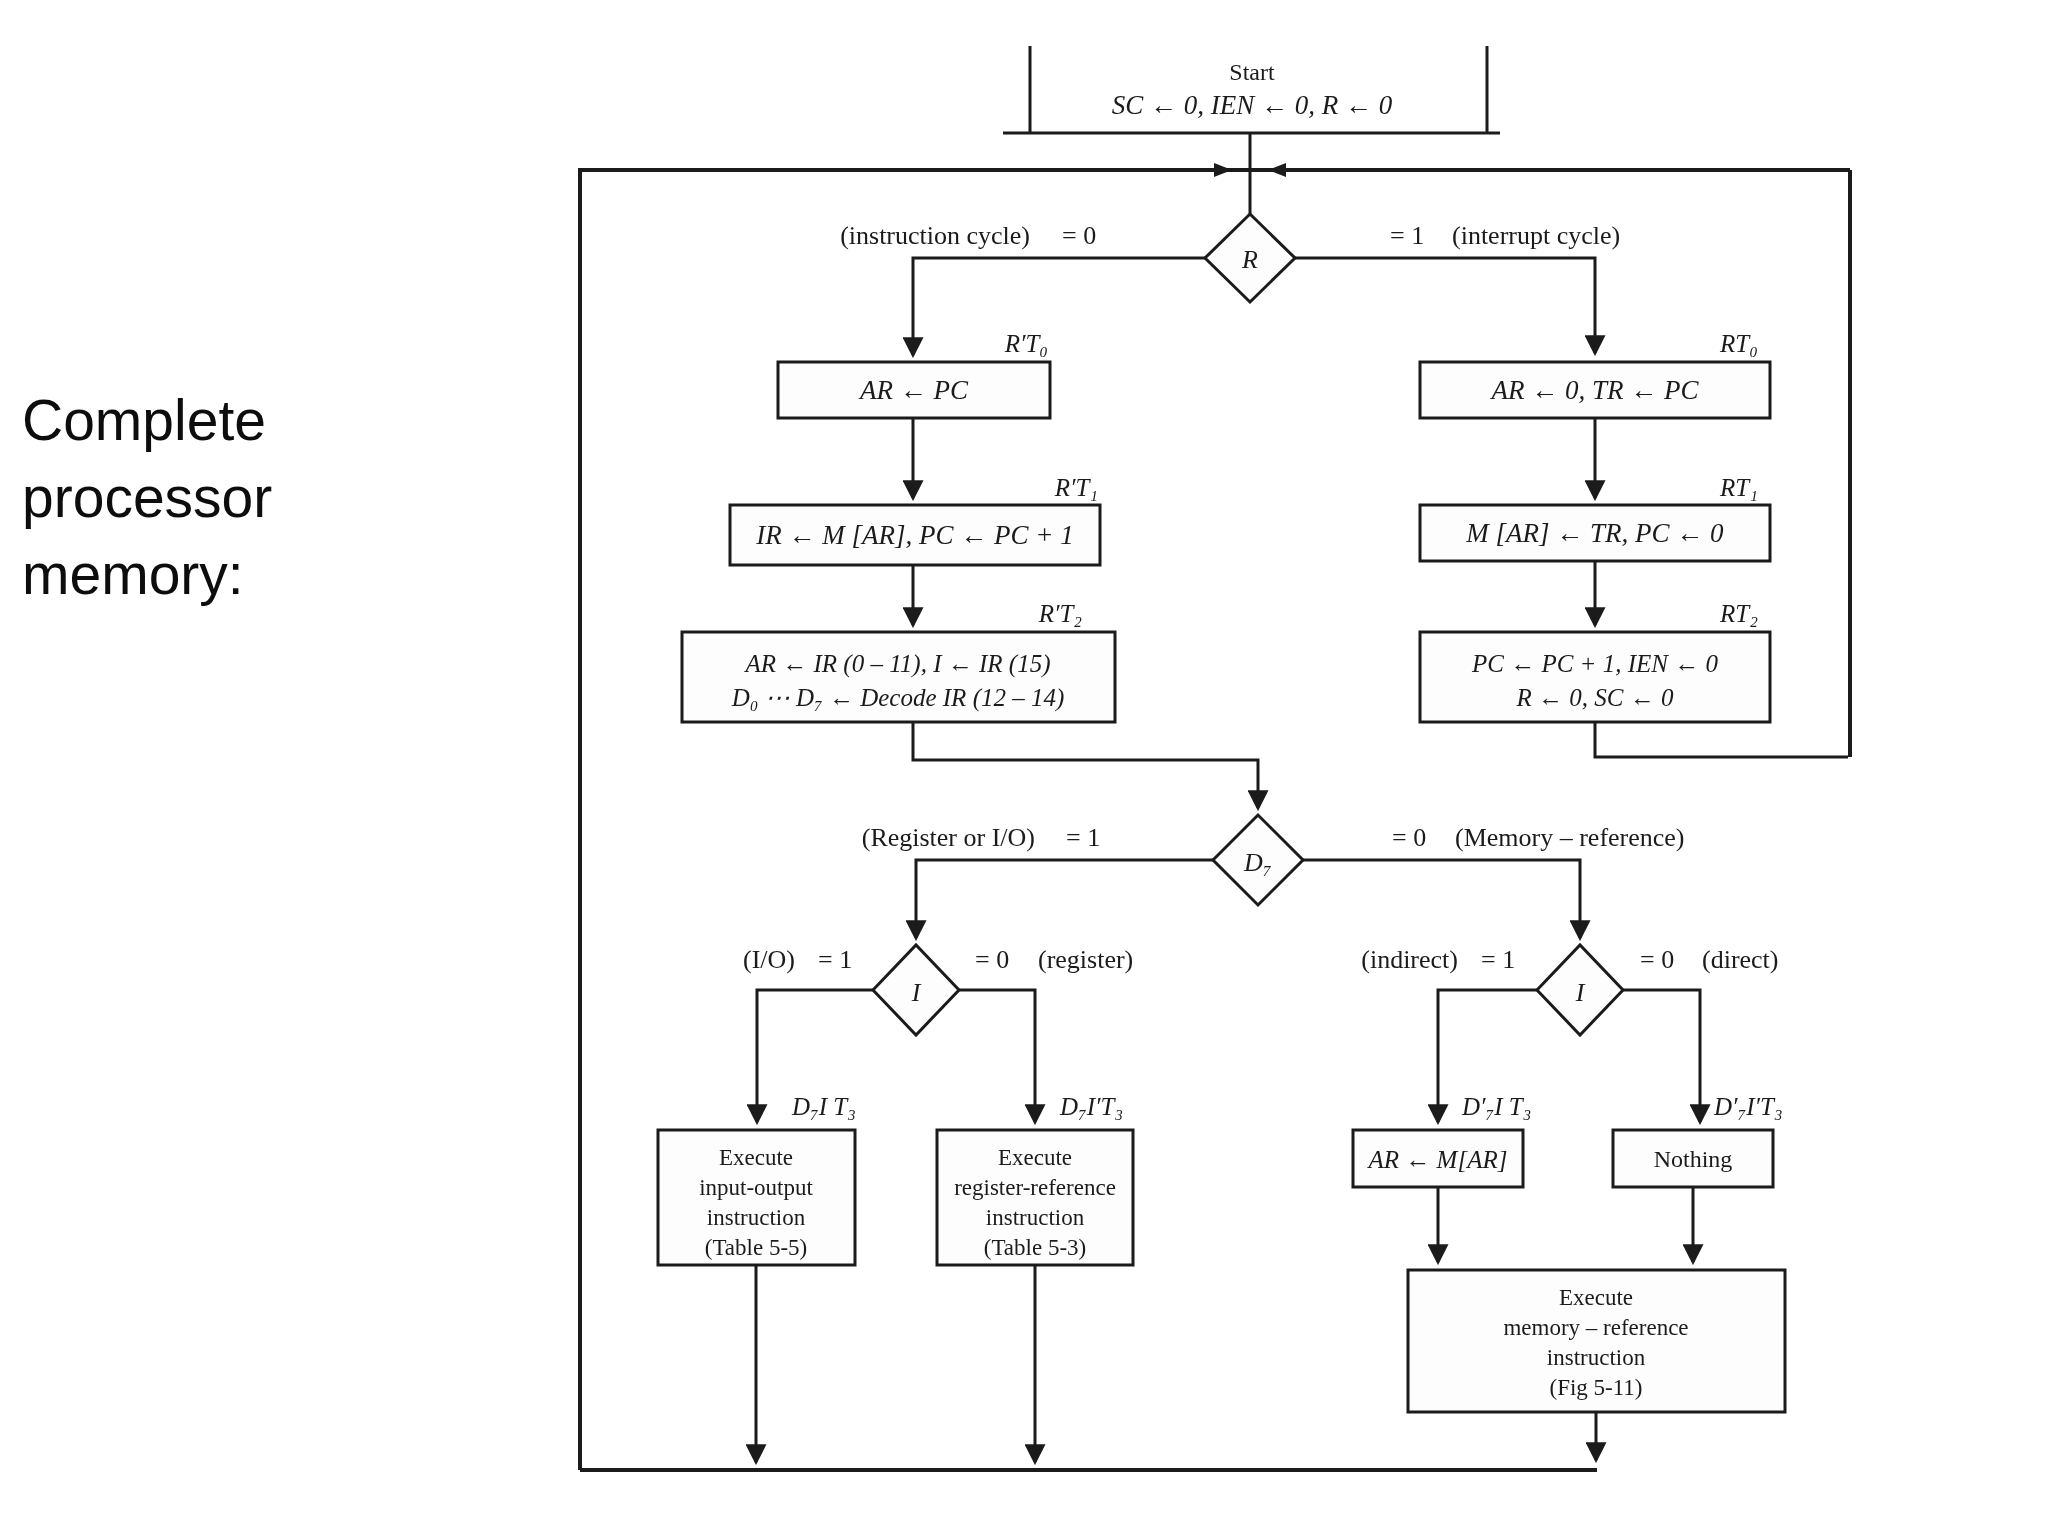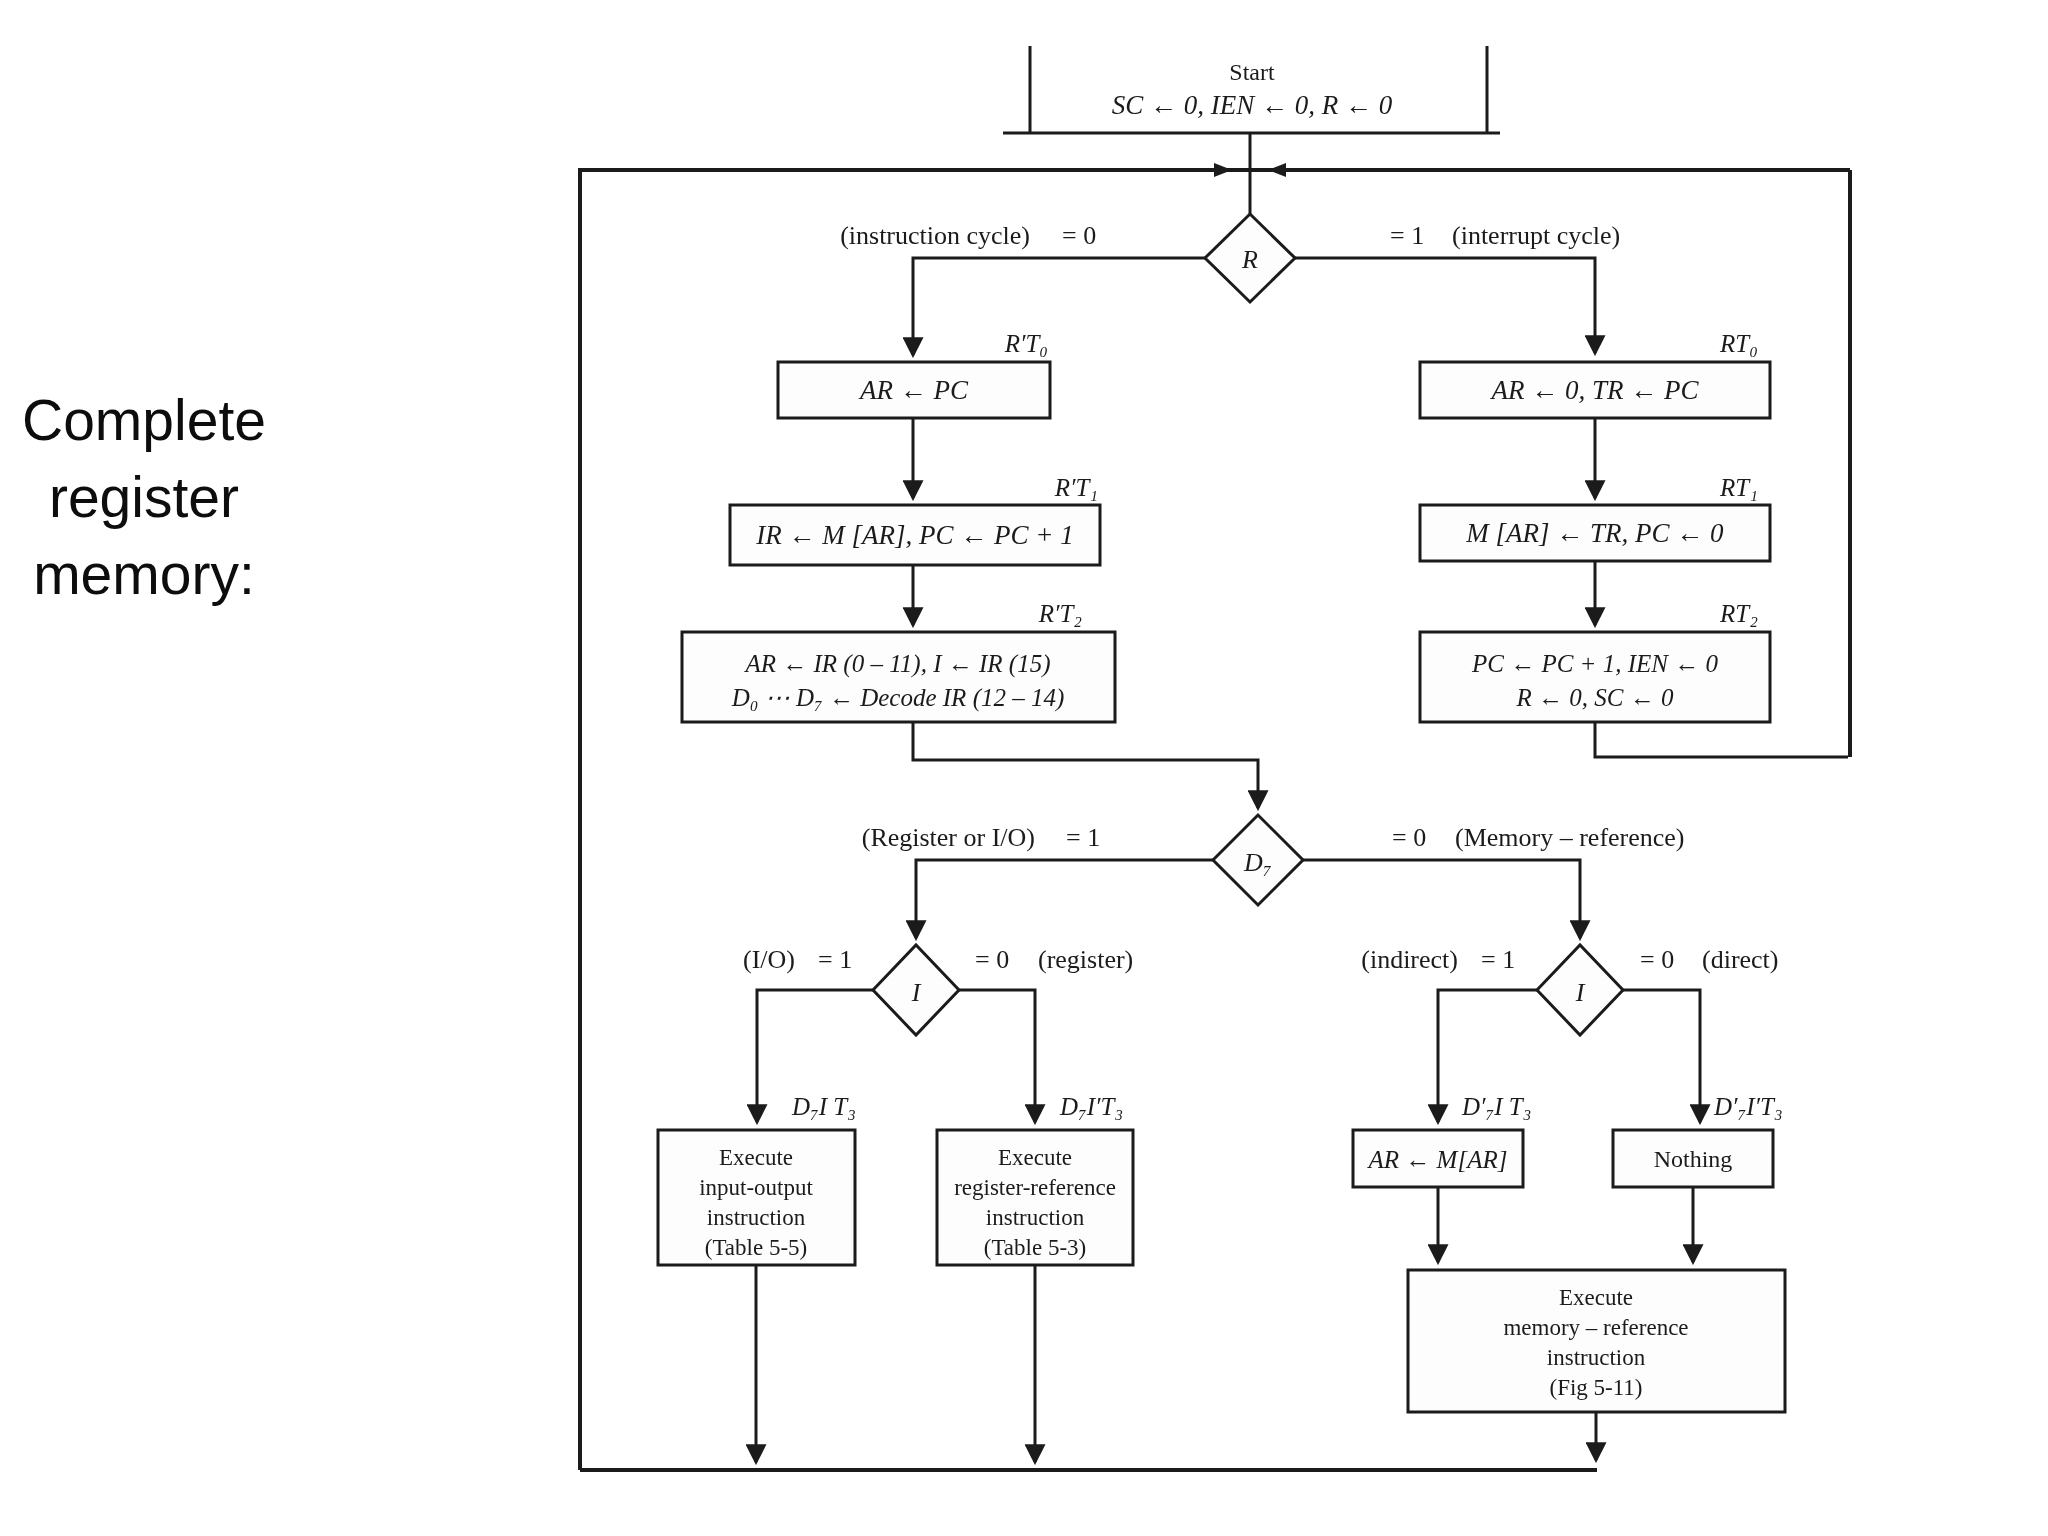--- a/index.html
+++ b/index.html
@@ -1,20 +1,20 @@
 <!DOCTYPE html>
 <html><head>
 <meta charset="utf-8">
 <style>
   html,body{margin:0;padding:0;background:#fff;}
   .stage{position:relative;width:2048px;height:1536px;background:#ffffff;overflow:hidden;
          font-family:"Liberation Serif","DejaVu Serif",serif;}
   .caption{position:absolute;left:22px;top:382px;color:#0d0d0d;
            font-family:"Liberation Sans","DejaVu Sans",sans-serif;
-           font-size:57px;line-height:77px;font-weight:400;text-align:center;}
+           font-size:57px;line-height:77px;font-weight:400;}
   svg{position:absolute;left:0;top:0;}
   .ln{stroke:#1b1b1b;stroke-width:3;fill:none;}
   .ln-thick{stroke:#1b1b1b;stroke-width:4;fill:none;}
   .box{fill:#fdfdfd;stroke:#1b1b1b;stroke-width:3;}
   .dia{fill:#fdfdfd;stroke:#1b1b1b;stroke-width:3;}
   text{fill:#1b1b1b;}
   .rt{font-style:italic;font-size:27px;}
   .rt-sm{font-style:italic;font-size:25px;}
   .tag{font-style:italic;font-size:25px;}
   .cond{font-size:26px;}
@@ -24,21 +24,21 @@
   .mid{text-anchor:middle;}
   .end{text-anchor:end;}
 </style>
 </head>
 <body>
 
 <div class="stage">
 
   <div class="caption">
     <div>Complete</div>
-    <div>register</div>
+    <div>processor</div>
     <div>memory:</div>
   </div>
 
   <svg width="2048" height="1536" viewBox="0 0 2048 1536">
     <defs>
       <marker id="arr" viewBox="0 0 10 10" refX="8.5" refY="5" markerWidth="7" markerHeight="7" orient="auto-start-reverse">
         <path d="M0,0 L10,5 L0,10 z" fill="#1b1b1b"></path>
       </marker>
     </defs>
 

